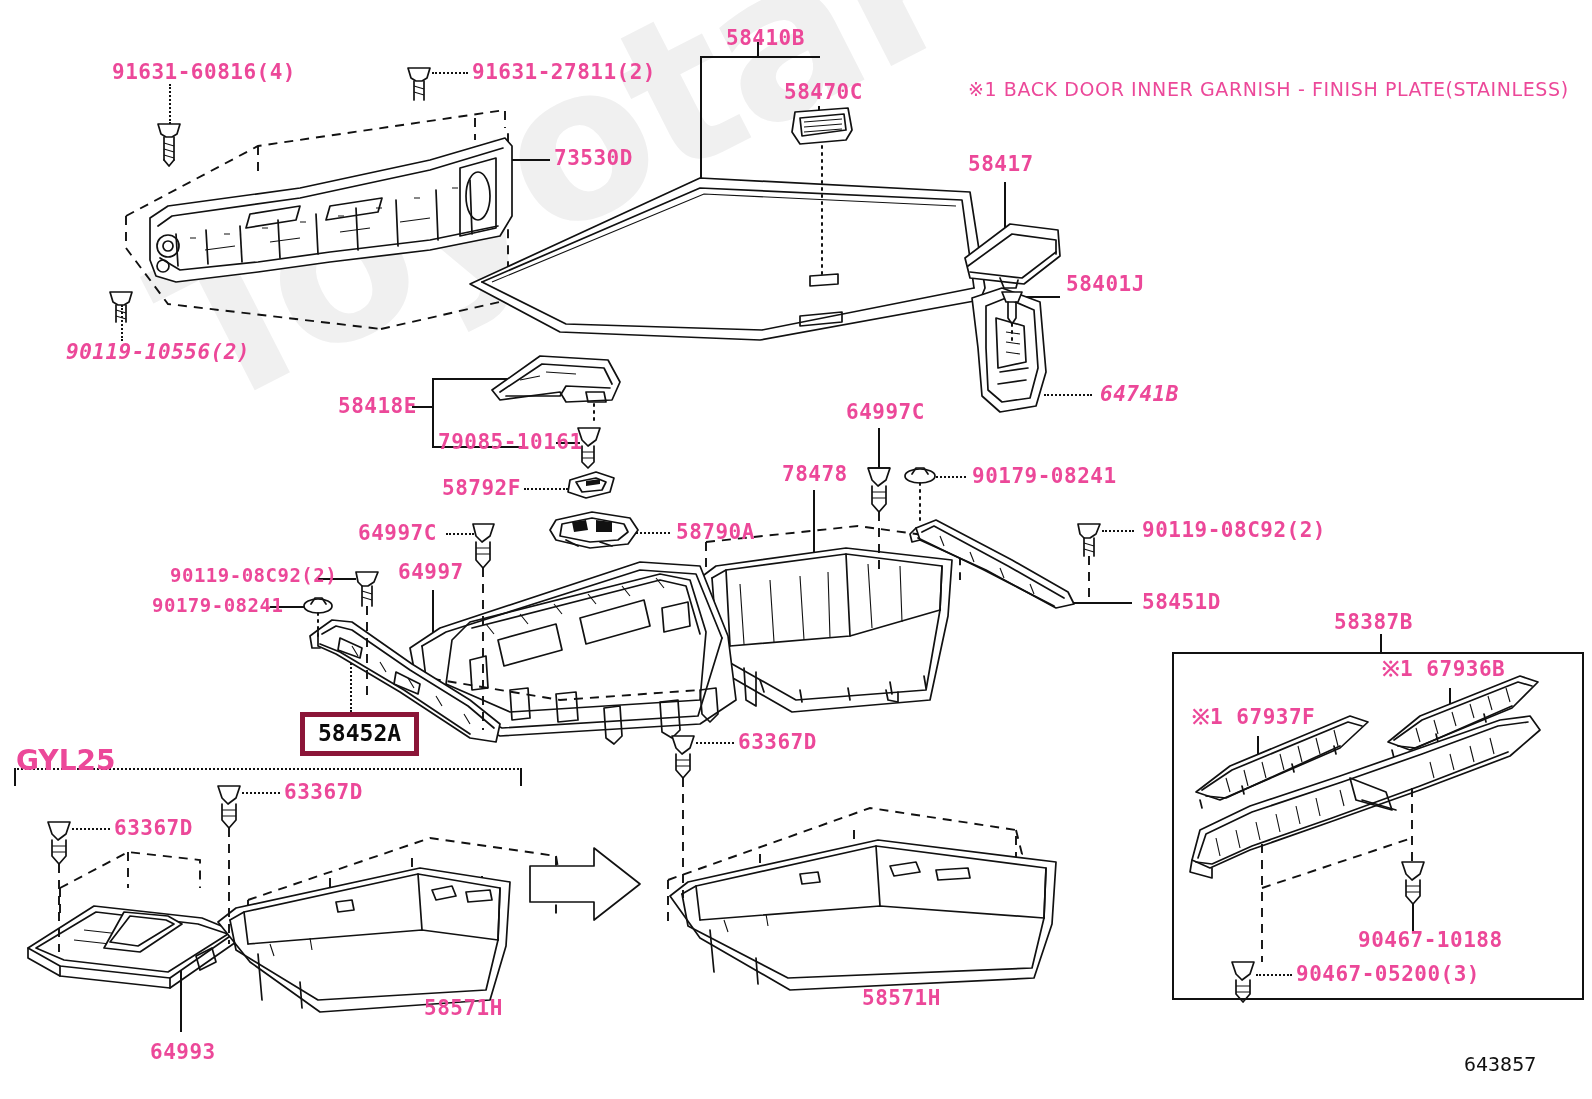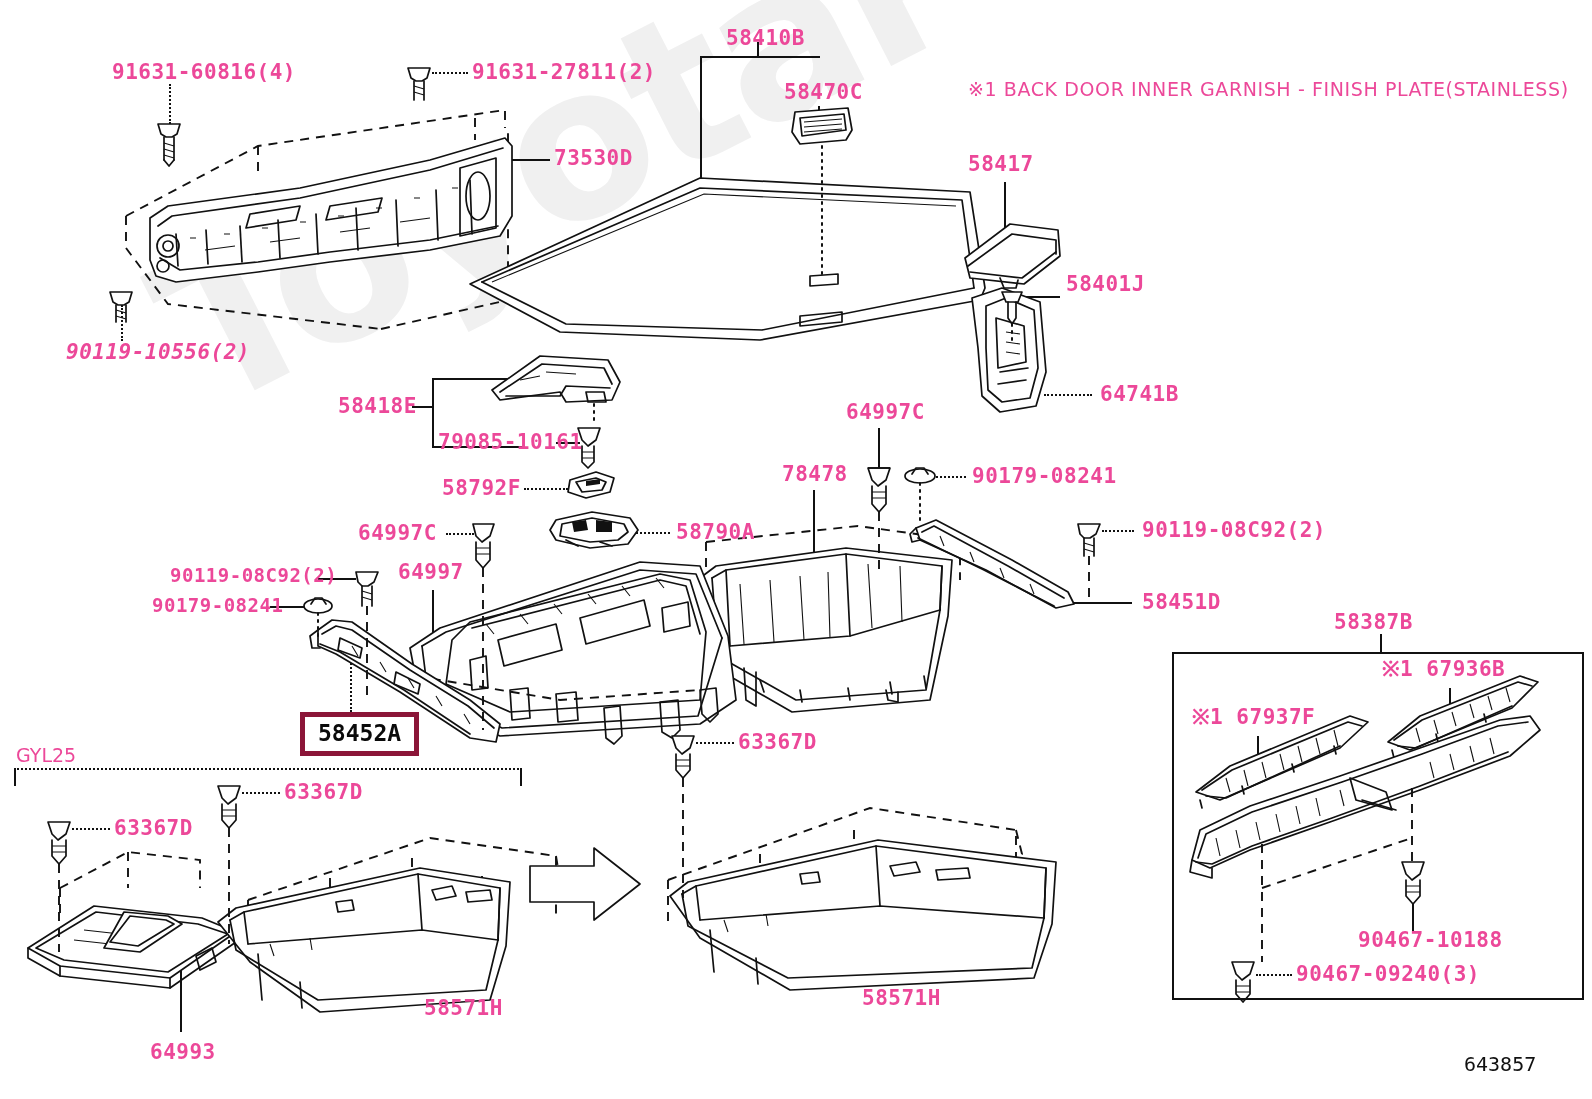--- a/index.html
+++ b/index.html
@@ -29,21 +29,21 @@
     font-family:"DejaVu Sans Mono","Liberation Mono",monospace;
     font-weight:700;font-size:21px;letter-spacing:0.5px;color:#ec4899;
   }
   .lbl.sm{font-size:19px;}
   .lbl.note{
     font-family:"DejaVu Sans","Liberation Sans",sans-serif;
     font-weight:500;font-size:19px;letter-spacing:0.6px;
   }
   .lbl.plain{
     font-family:"DejaVu Sans","Liberation Sans",sans-serif;
-    font-weight:400;font-size:19px;letter-spacing:0px;
+    font-weight:700;font-size:28px;letter-spacing:0px;
   }
   .hl{
     position:absolute;z-index:9;
     border:5px solid #8B1538;background:#ffffff;
     padding:3px 13px 5px 13px;
     font-family:"DejaVu Sans Mono","Liberation Mono",monospace;
     font-weight:700;font-size:23px;color:#0a0a0a;white-space:nowrap;
   }
   .diagid{
     position:absolute;z-index:8;
@@ -441,21 +441,21 @@
   <div class="lbl" style="left:472px;top:60px;">91631-27811(2)</div>
   <div class="lbl" style="left:554px;top:146px;">73530D</div>
   <div class="lbl" style="left:66px;top:340px;font-style:italic;">90119-10556(2)</div>
 
   <div class="lbl" style="left:726px;top:26px;">58410B</div>
   <div class="lbl" style="left:784px;top:80px;">58470C</div>
   <div class="lbl note" style="left:968px;top:78px;">※1 BACK DOOR INNER GARNISH - FINISH PLATE(STAINLESS)</div>
 
   <div class="lbl" style="left:968px;top:152px;">58417</div>
   <div class="lbl" style="left:1066px;top:272px;">58401J</div>
-  <div class="lbl" style="left:1100px;top:382px;">64741B</div>
+  <div class="lbl" style="left:1100px;top:382px;font-style:italic;">64741B</div>
 
   <div class="lbl" style="left:338px;top:394px;">58418E</div>
   <div class="lbl" style="left:438px;top:430px;">79085-10161</div>
   <div class="lbl" style="left:442px;top:476px;">58792F</div>
 
   <div class="lbl" style="left:782px;top:462px;">78478</div>
   <div class="lbl" style="left:846px;top:400px;">64997C</div>
   <div class="lbl" style="left:972px;top:464px;">90179-08241</div>
   <div class="lbl" style="left:1142px;top:518px;">90119-08C92(2)</div>
   <div class="lbl" style="left:1142px;top:590px;">58451D</div>
@@ -465,21 +465,21 @@
   <div class="lbl" style="left:398px;top:560px;">64997</div>
   <div class="lbl sm" style="left:170px;top:564px;">90119-08C92(2)</div>
   <div class="lbl sm" style="left:152px;top:594px;">90179-08241</div>
 
   <div class="hl" style="left:300px;top:712px;">58452A</div>
 
   <div class="lbl" style="left:1334px;top:610px;">58387B</div>
   <div class="lbl" style="left:1382px;top:654px;">※1 67936B</div>
   <div class="lbl" style="left:1192px;top:702px;">※1 67937F</div>
   <div class="lbl" style="left:1358px;top:928px;">90467-10188</div>
-  <div class="lbl" style="left:1296px;top:962px;">90467-09240(3)</div>
+  <div class="lbl" style="left:1296px;top:962px;">90467-05200(3)</div>
 
   <div class="lbl plain" style="left:16px;top:744px;">GYL25</div>
   <div class="lbl" style="left:114px;top:816px;">63367D</div>
   <div class="lbl" style="left:284px;top:780px;">63367D</div>
   <div class="lbl" style="left:738px;top:730px;">63367D</div>
   <div class="lbl" style="left:150px;top:1040px;">64993</div>
   <div class="lbl" style="left:424px;top:996px;">58571H</div>
   <div class="lbl" style="left:862px;top:986px;">58571H</div>
 
   <div class="diagid" style="left:1464px;top:1052px;">643857</div>

